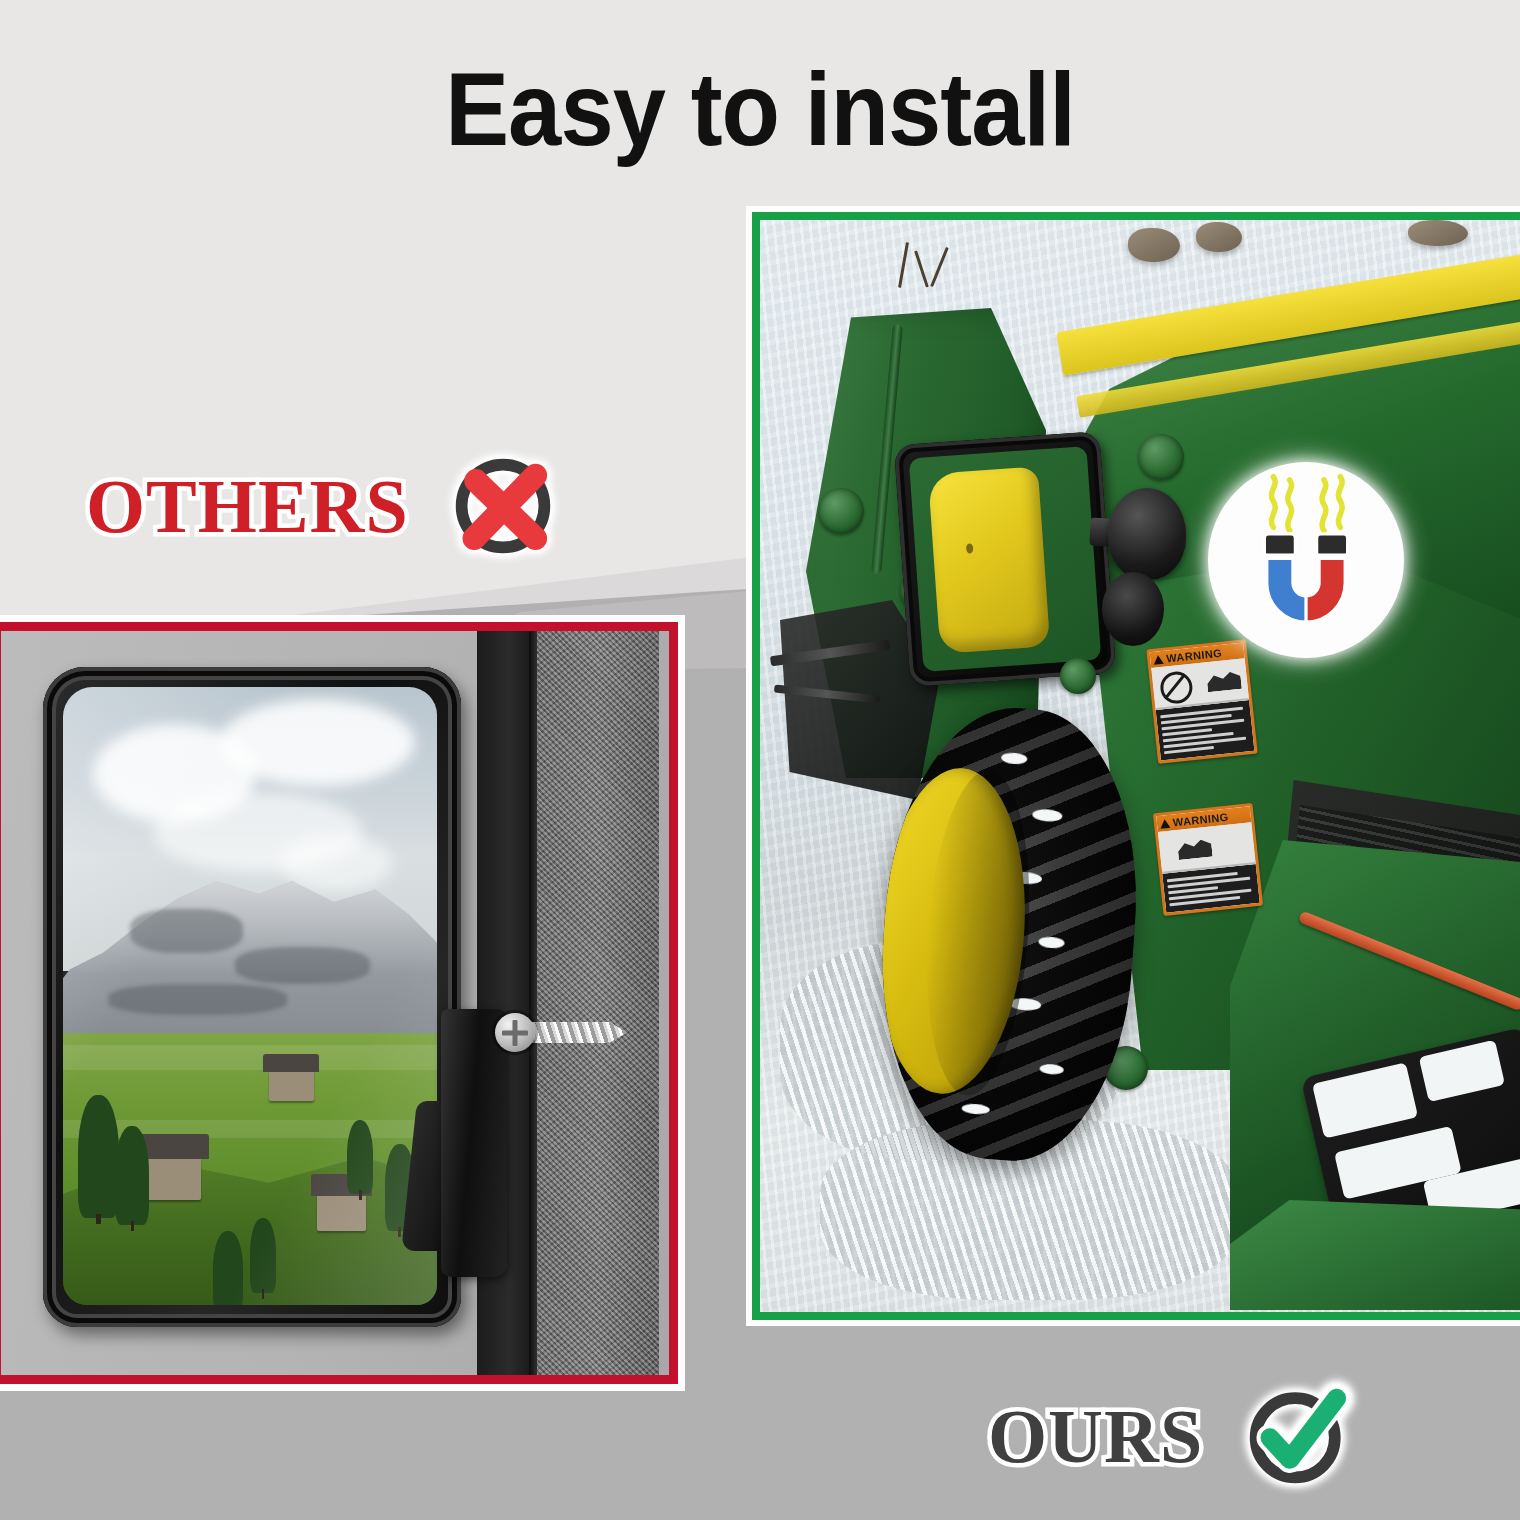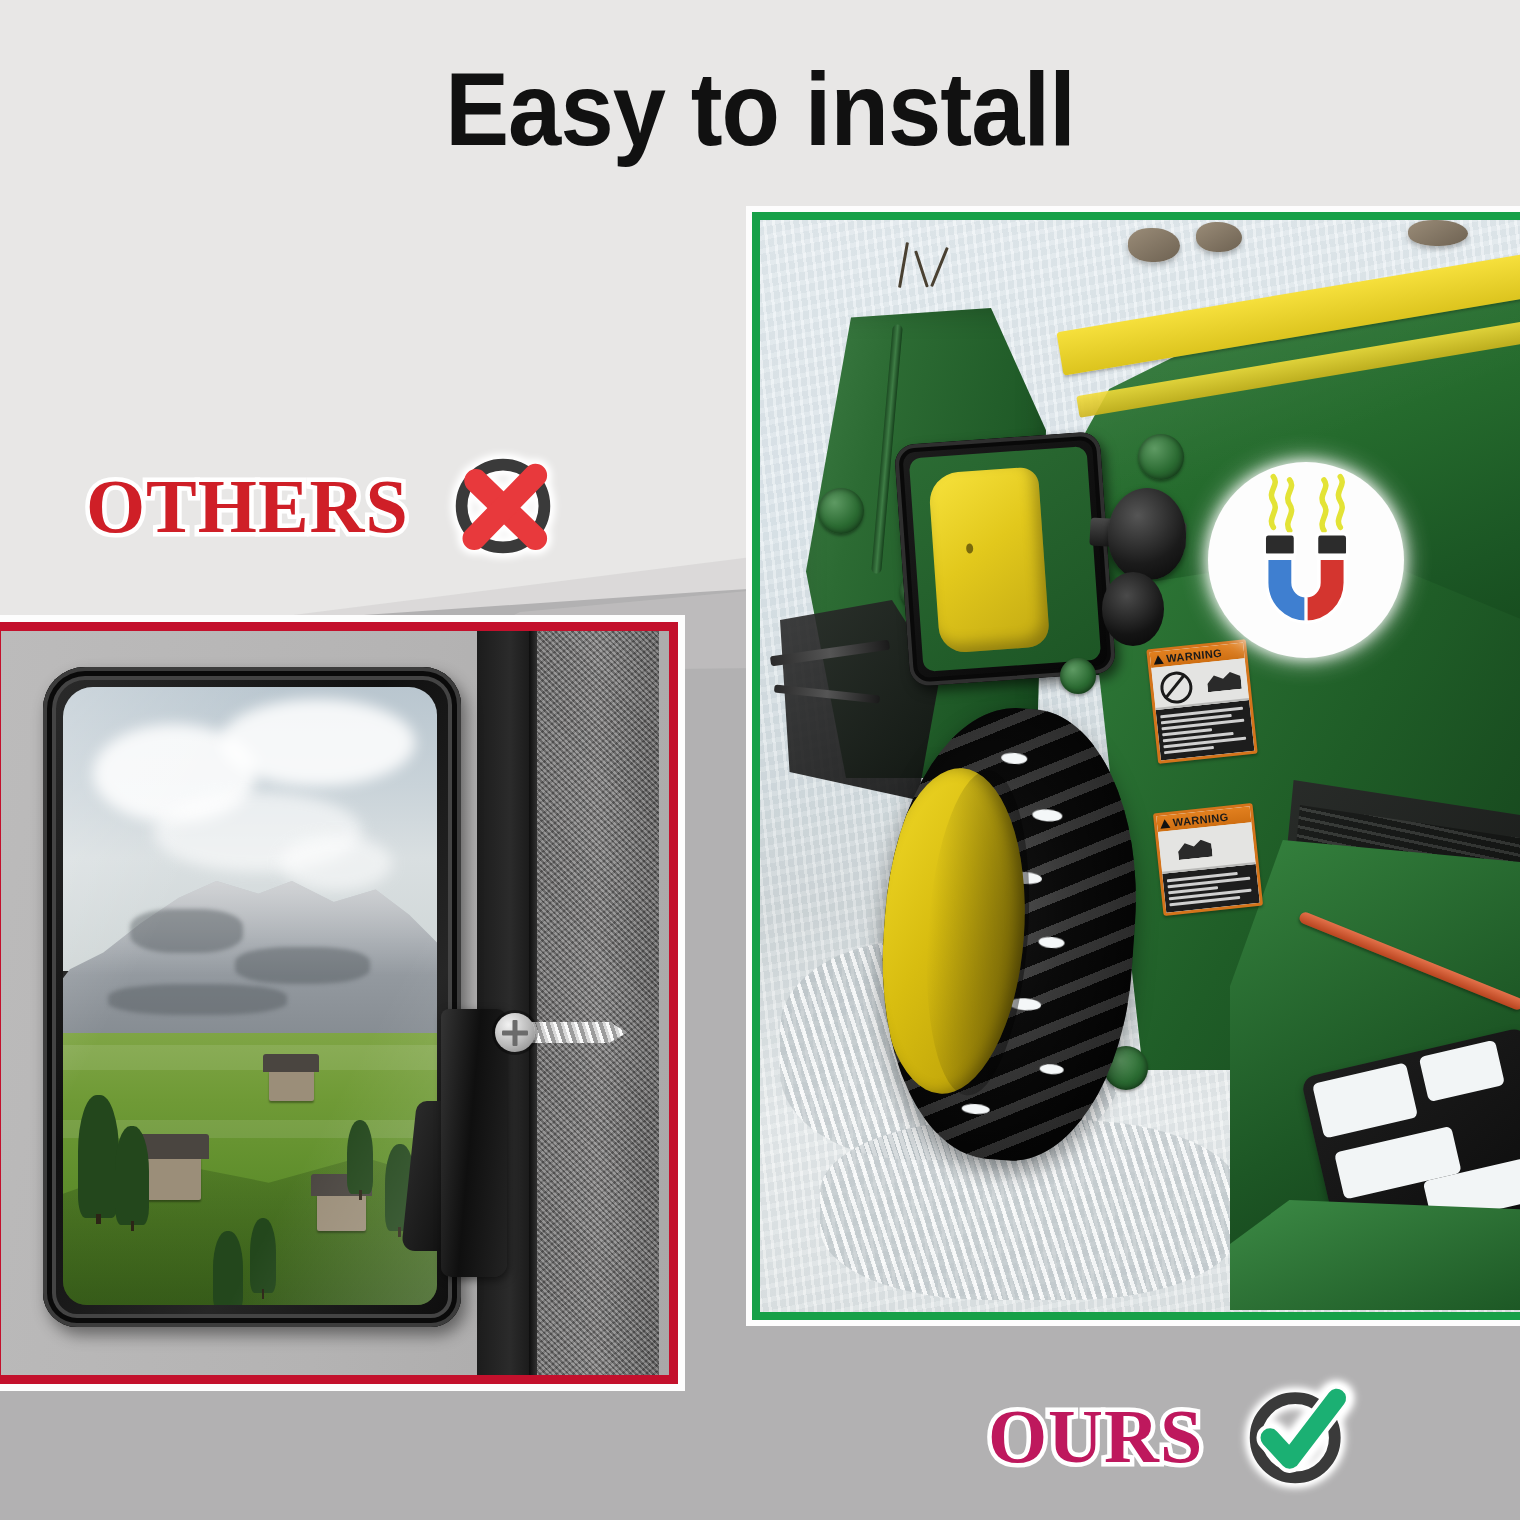--- a/index.html
+++ b/index.html
@@ -41,21 +41,21 @@
   }
 
   
   .cmp-label{position:absolute;display:flex;align-items:center;gap:40px;justify-content:center;}
   .cmp-text{
     font-family:"Liberation Serif","DejaVu Serif",serif;
     font-weight:bold;font-size:76px;letter-spacing:1px;line-height:1;
     -webkit-text-stroke:9px #fff;paint-order:stroke fill;
   }
   .cmp-text.red{color:#cf1f27;}
-  .cmp-text.green{color:#be185d;}
+  .cmp-text.green{color:#404040;}
   #others-label{left:86px;top:452px;}
   #ours-label{left:988px;top:1382px;}
 
   .badge{position:relative;width:108px;height:108px;flex:0 0 auto;
     filter:drop-shadow(0 0 5px #fff) drop-shadow(0 0 3px #fff) drop-shadow(0 0 2px #fff);}
   .badge svg{display:block;width:108px;height:108px;overflow:visible;}
 
   
   .panel-left{
     position:absolute;left:-8px;top:622px;width:668px;height:744px;

